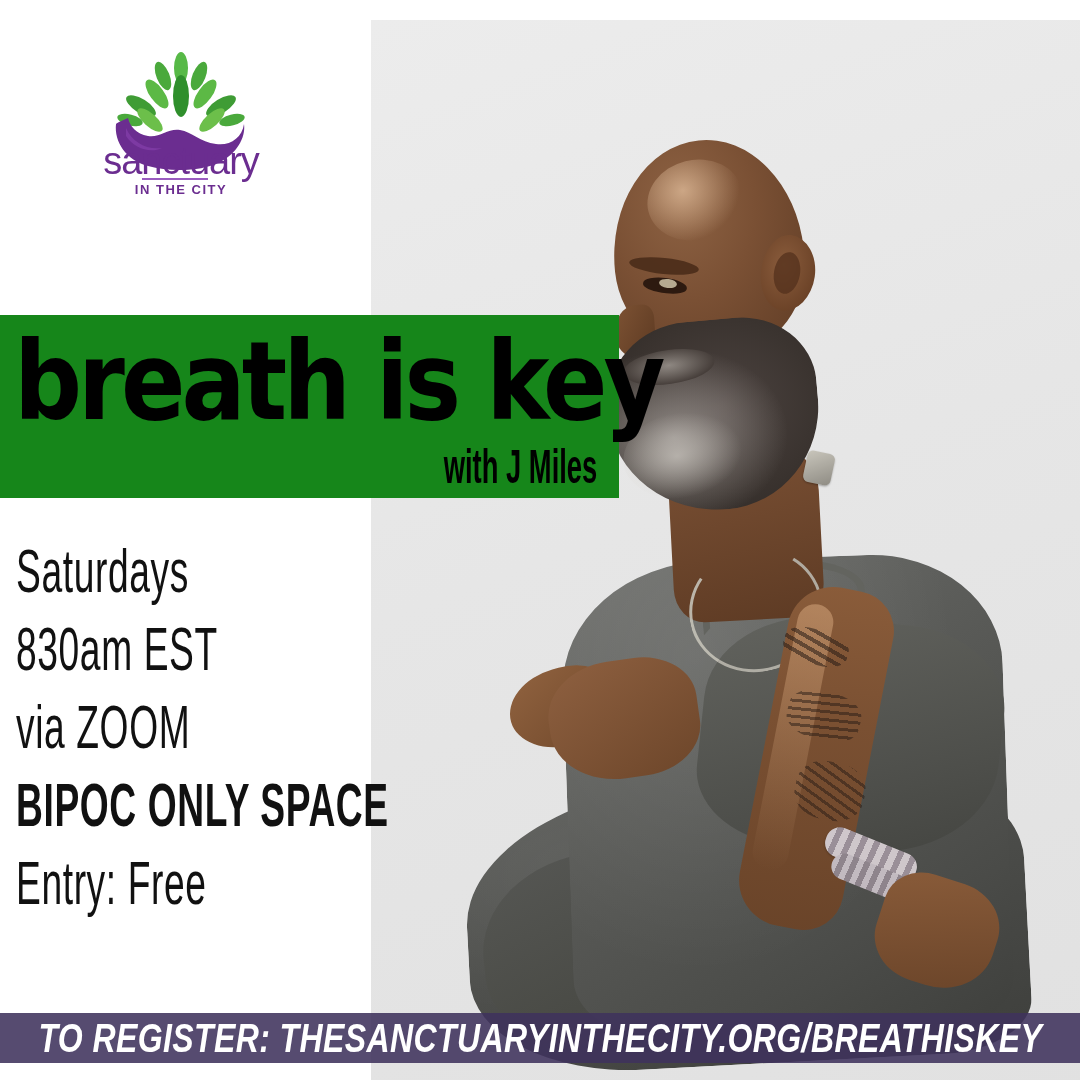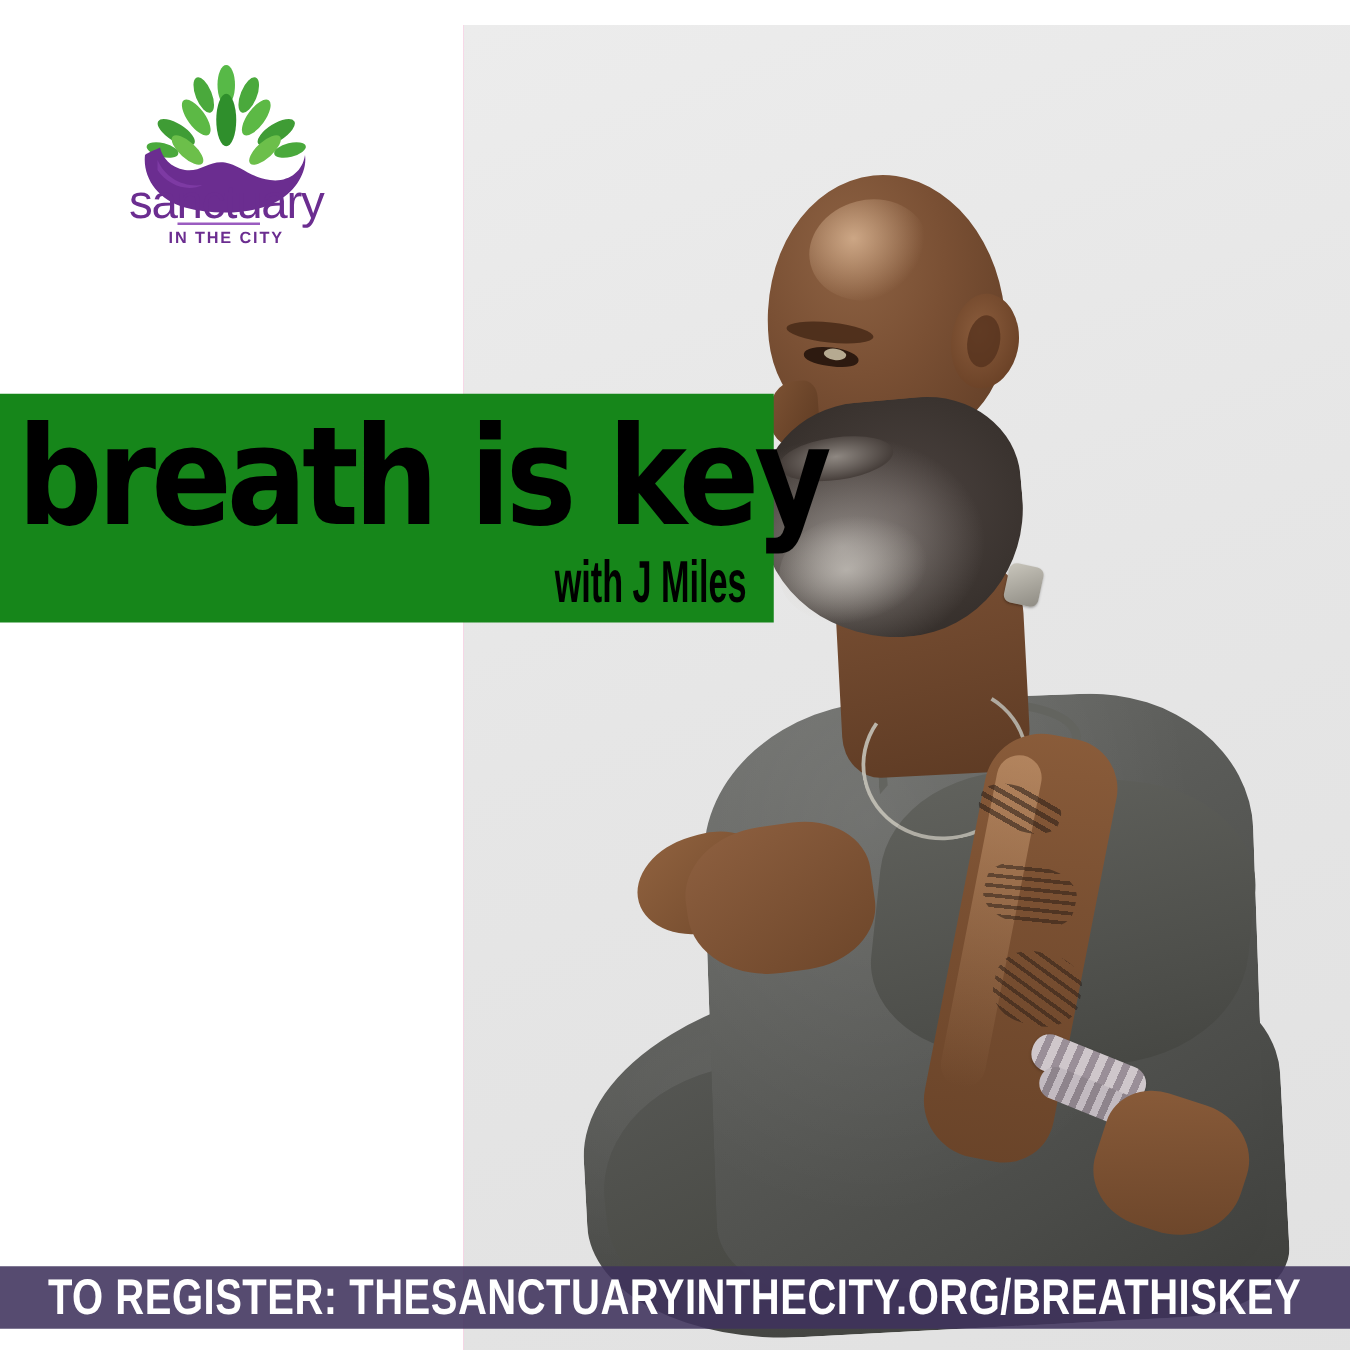--- a/index.html
+++ b/index.html
@@ -164,21 +164,21 @@
     white-space:nowrap;
     transform:scaleX(.60);
     transform-origin:left center;
     width:560px;
   }
   .detail-line.bold{font-weight:700;}
 
   
   .footer{position:absolute;left:0;top:993px;width:1080px;height:50px;
     background:rgba(63,50,92,.88);
-    display:flex;align-items:center;justify-content:center;}
+    display:flex;align-items:center;justify-content:center;font-style:italic;}
   .footer-text{
     color:#ffffff;
     font-family:"Liberation Sans Narrow","Liberation Sans", sans-serif;
     font-weight:700;
     font-size:40px;
     line-height:40px;
     letter-spacing:.5px;
     white-space:nowrap;
     transform:scaleX(.80);
   }
@@ -248,18 +248,25 @@
       <rect x="46" y="132" width="66" height="2" fill="#9a5cc0"></rect>
       <text x="85" y="148" text-anchor="middle" font-family="Liberation Sans, sans-serif" font-size="13" font-weight="700" fill="#6b2d90" letter-spacing="1.5">IN THE CITY</text>
     </svg>
   </div>
 
   <div class="banner">
     <div class="headline">breath is key</div>
     <div class="with">with J Miles</div>
   </div>
 
+  <div class="details">
+    <div class="detail-line">Saturdays</div>
+    <div class="detail-line">830am EST</div>
+    <div class="detail-line">via ZOOM</div>
+    <div class="detail-line bold">BIPOC ONLY SPACE</div>
+    <div class="detail-line">Entry: Free</div>
+  </div>
 
   <div class="footer">
     <div class="footer-text">TO REGISTER: THESANCTUARYINTHECITY.ORG/BREATHISKEY</div>
   </div>
 
 </div>
 
 </body></html>

